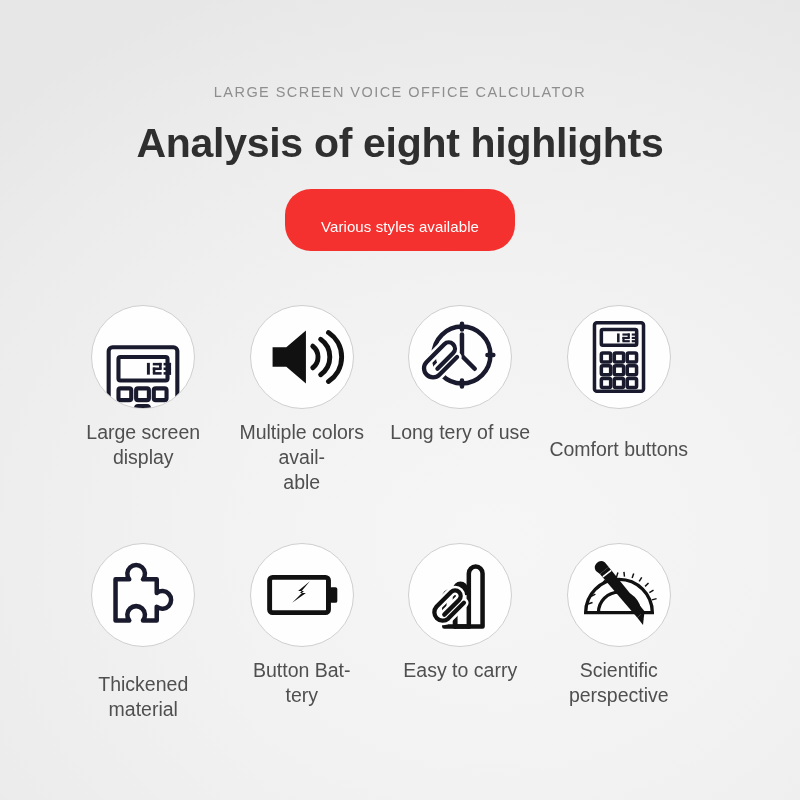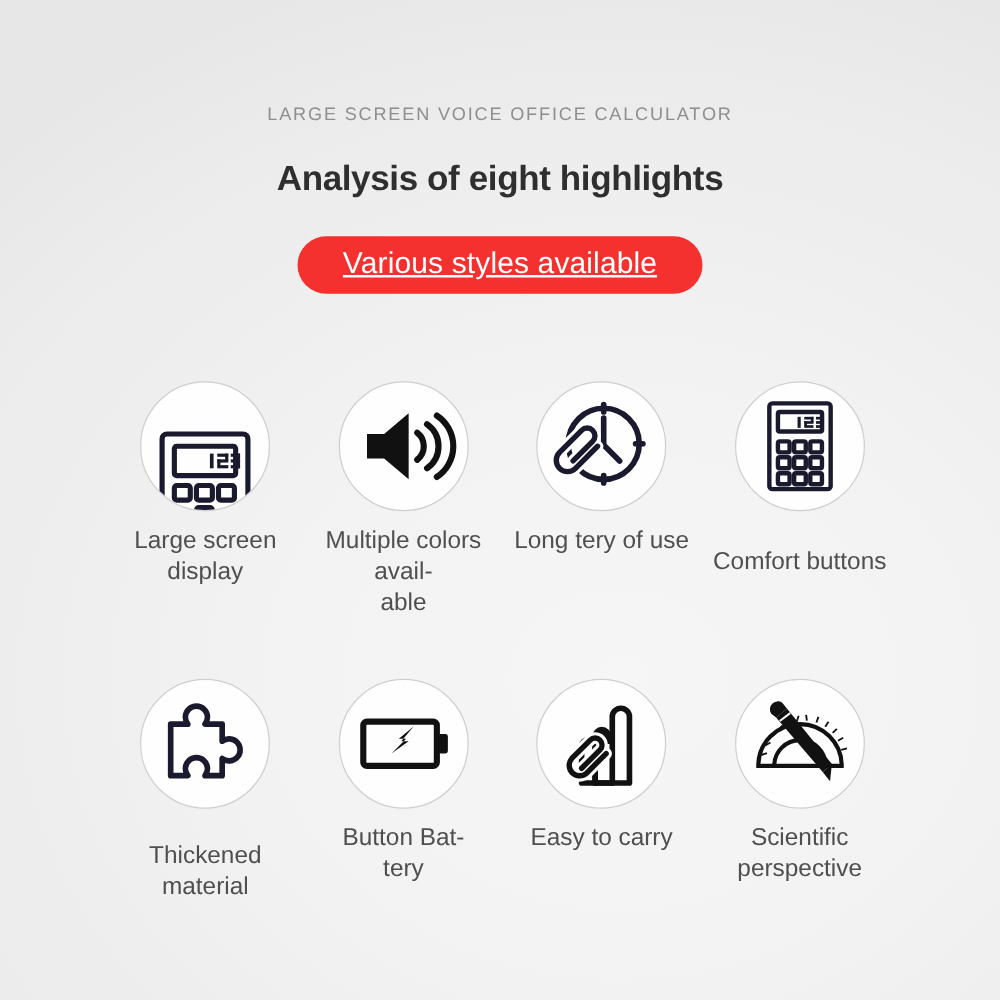--- a/index.html
+++ b/index.html
@@ -40,54 +40,53 @@
     font-size: 14.5px;
     letter-spacing: 1.45px;
     color: #8e8e8e;
     font-weight: 400;
     line-height: 20px;
     white-space: nowrap;
   }
 
   #title {
     margin-top: 16px;
-    font-size: 28px;
+    font-size: 41px;
     font-weight: 700;
     color: #2f2f2f;
     letter-spacing: -0.3px;
     line-height: 50px;
     white-space: nowrap;
   }
 
   
   #badge-wrap {
     margin-top: 21px;
     display: flex;
     justify-content: center;
   }
 
   #badge {
     display: inline-block;
     background: #f4312e;
     color: #ffffff;
-    font-size: 24px;
+    font-size: 15px;
     font-weight: 400;
     letter-spacing: 0.1px;
-    padding: 8px 36px 10px 36px;
+    padding: 24px 36px 10px 36px;
     border-radius: 26px;
     line-height: 28px;
     white-space: nowrap;
-    text-decoration: underline;
   }
 
   
   #grid {
     position: absolute;
     top: 305px;
-    left: 85px;
+    left: 64px;
     width: 634px;
     display: grid;
     grid-template-columns: repeat(4, 1fr);
     grid-template-rows: auto auto;
     row-gap: 48px;
     column-gap: 0px;
   }
 
   .cell {
     display: flex;

